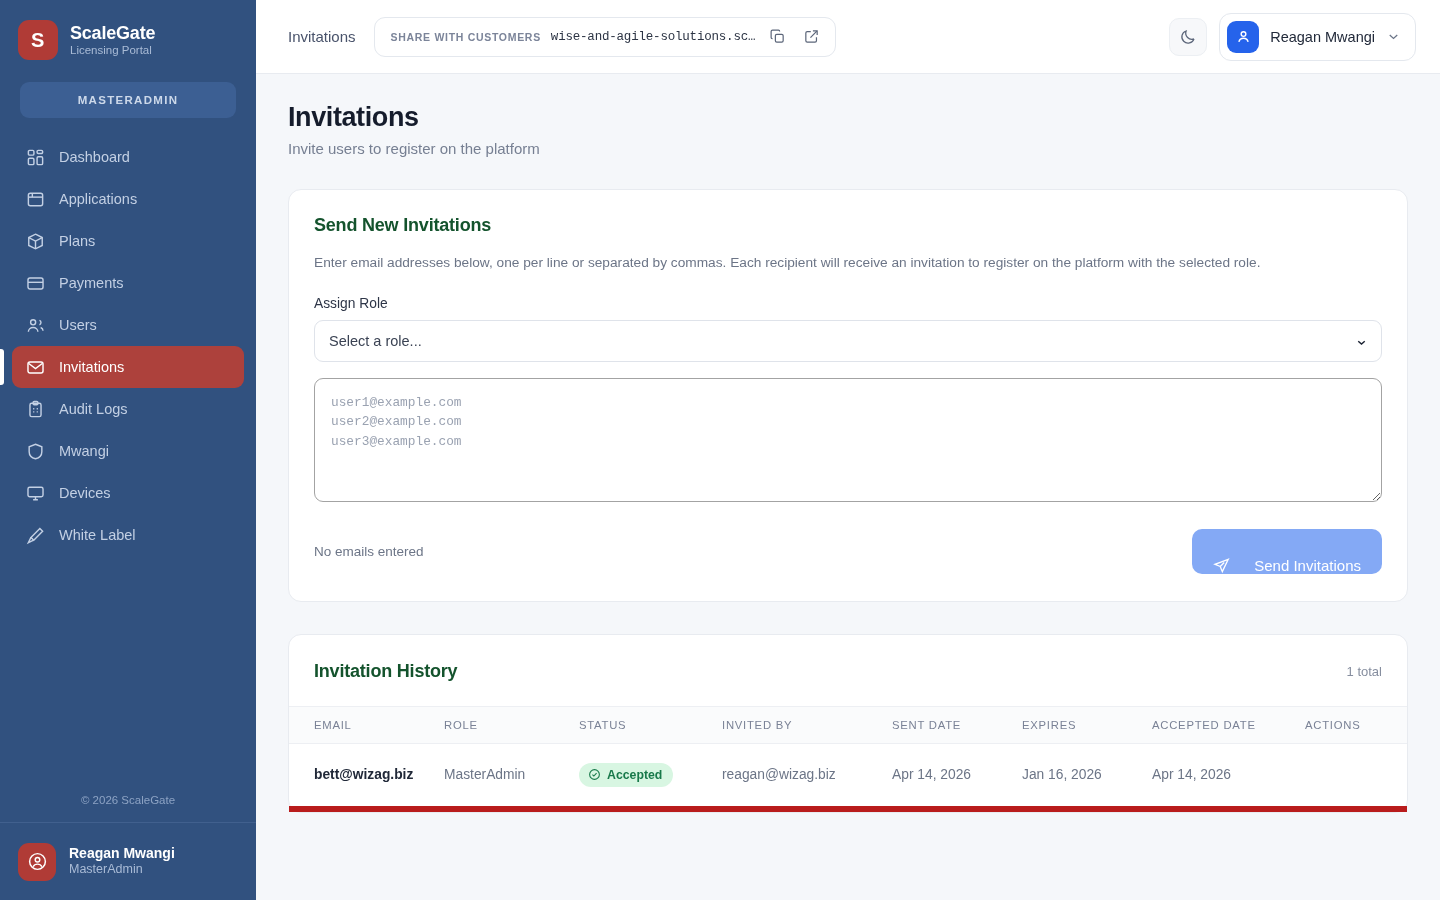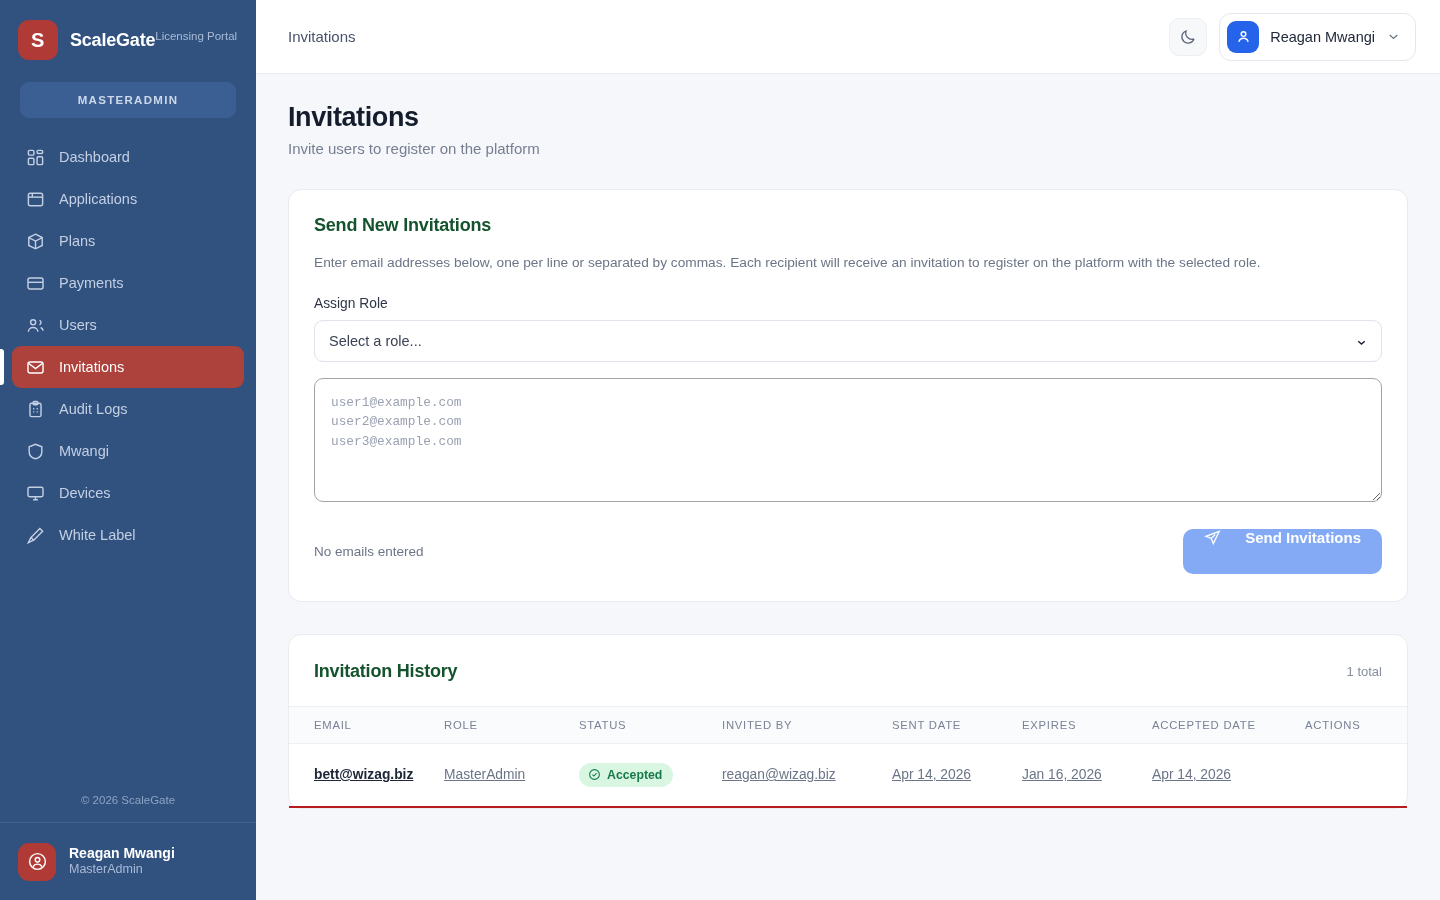--- a/index.html
+++ b/index.html
@@ -19,21 +19,21 @@
     flex: 0 0 256px;
     position: relative;
   }
   .brand { display: flex; align-items: center; gap: 12px; padding: 20px 16px 12px 18px; }
   .brand-logo {
     width: 40px; height: 40px; border-radius: 11px;
     background: #b03b36; color: #fff;
     display: flex; align-items: center; justify-content: center;
     font-size: 20px; font-weight: bold; letter-spacing: .5px;
   }
-  .brand-text { display: flex; flex-direction: row; line-height: 1.15; }
+  .brand-text { display: flex; flex-direction: column; line-height: 1.15; }
   .brand-name { color: #ffffff; font-size: 18px; font-weight: bold; letter-spacing: -.2px; }
   .brand-sub { color: #a9bbd6; font-size: 11.5px; margin-top: 0; }
 
   .role-chip {
     margin: 10px 20px 14px 20px; height: 36px; border-radius: 9px;
     background: #3c5f93; color: #cdd9ea;
     display: flex; align-items: center; justify-content: center;
     font-size: 11.5px; font-weight: bold; letter-spacing: 1.3px;
   }
 
@@ -125,39 +125,39 @@
     border: 1px solid #a3a3a3; border-radius: 9px;
     padding: 14px 16px; resize: vertical;
     font-family: "Liberation Mono", monospace; font-size: 12.8px; line-height: 1.55;
     color: #3a4253; background: #fff; outline: none;
   }
   .emails-area::placeholder { color: #9aa2b1; }
 
   .card-foot { display: flex; align-items: center; margin-top: 23px; }
   .foot-note { font-size: 13.5px; color: #6c7587; }
   .send-btn {
-    margin-left: auto; display: flex; align-items: flex-start; gap: 24px;
+    margin-left: auto; display: flex; align-items: flex-end; gap: 24px;
     height: 45px; padding: 0 21px; border: none; border-radius: 10px;
-    background: #84a9f5; color: #fff; font-size: 15px; font-weight: bold;
+    background: #84a9f5; color: #fff; font-size: 15px; font-weight: normal;
     font-family: "Liberation Sans", sans-serif; cursor: pointer;
   }
 
   .hist-head {
     display: flex; align-items: center; padding: 26px 25px 24px 25px; justify-content: flex-end;
   }
   .hist-total { margin-left: auto; font-size: 13px; color: #868e9f; }
   table { width: 100%; border-collapse: collapse; }
   thead th {
     text-align: left; font-size: 11.3px; font-weight: normal; letter-spacing: .75px;
     color: #7a8296; text-transform: uppercase;
     padding: 12px 0 12px 0; border-top: 1px solid #edeff3; border-bottom: 1px solid #edeff3;
     background: #fafbfc;
   }
   thead th:first-child { padding-left: 25px; }
-  tbody td { padding: 19px 0; font-size: 13.8px; color: #6c7587; border-bottom: 2px solid #b91c1c; text-decoration: underline; }
+  tbody td { padding: 19px 0; font-size: 13.8px; color: #6c7587; border-bottom: 6px solid #b91c1c; }
   tbody td:first-child { padding-left: 25px; color: #202838; font-weight: bold; }
   .badge {
     display: inline-flex; align-items: center; gap: 6px;
     background: #d8f6e2; color: #18794a; border-radius: 20px;
     padding: 5px 11px 5px 9px; font-size: 12.3px; font-weight: bold;
   }
   .col-email { width: 155px; }
   .col-role { width: 135px; }
   .col-status { width: 143px; }
   .col-invited { width: 170px; }
@@ -295,20 +295,37 @@
         <span class="side-user-role">MasterAdmin</span>
       </div>
     </div>
   </aside>
 
   <div class="main">
 
     <header class="topbar">
       <span class="topbar-title">Invitations</span>
 
+      <div class="share-chip">
+        <span class="share-label">SHARE WITH CUSTOMERS</span>
+        <span class="share-url">wise-and-agile-solutions.sc…</span>
+        <span class="chip-btn">
+          <svg viewBox="0 0 24 24" width="17" height="17" fill="none" stroke="#5b6579" stroke-width="1.7">
+              <rect x="9" y="9" width="11" height="11" rx="2"></rect>
+              <path d="M5 15H4.5A1.5 1.5 0 0 1 3 13.5V5a2 2 0 0 1 2-2h8.5A1.5 1.5 0 0 1 15 4.5V5"></path>
+            </svg>
+        </span>
+        <span class="chip-btn">
+          <svg viewBox="0 0 24 24" width="17" height="17" fill="none" stroke="#5b6579" stroke-width="1.7">
+              <path d="M11 5H6a2 2 0 0 0-2 2v11a2 2 0 0 0 2 2h11a2 2 0 0 0 2-2v-5"></path>
+              <path d="M14 4h6v6"></path>
+              <path d="m10.5 13.5 9-9"></path>
+            </svg>
+        </span>
+      </div>
 
       <div class="topbar-right">
         <div class="theme-btn">
           <svg viewBox="0 0 24 24" width="18" height="18" fill="none" stroke="#5b6579" stroke-width="1.7">
               <path d="M20 14.5A8.2 8.2 0 0 1 9.5 4 8.3 8.3 0 1 0 20 14.5"></path>
             </svg>
         </div>
         <div class="user-chip">
           <div class="user-avatar">
             <svg viewBox="0 0 24 24" width="17" height="17" fill="none" stroke="#ffffff" stroke-width="2">

